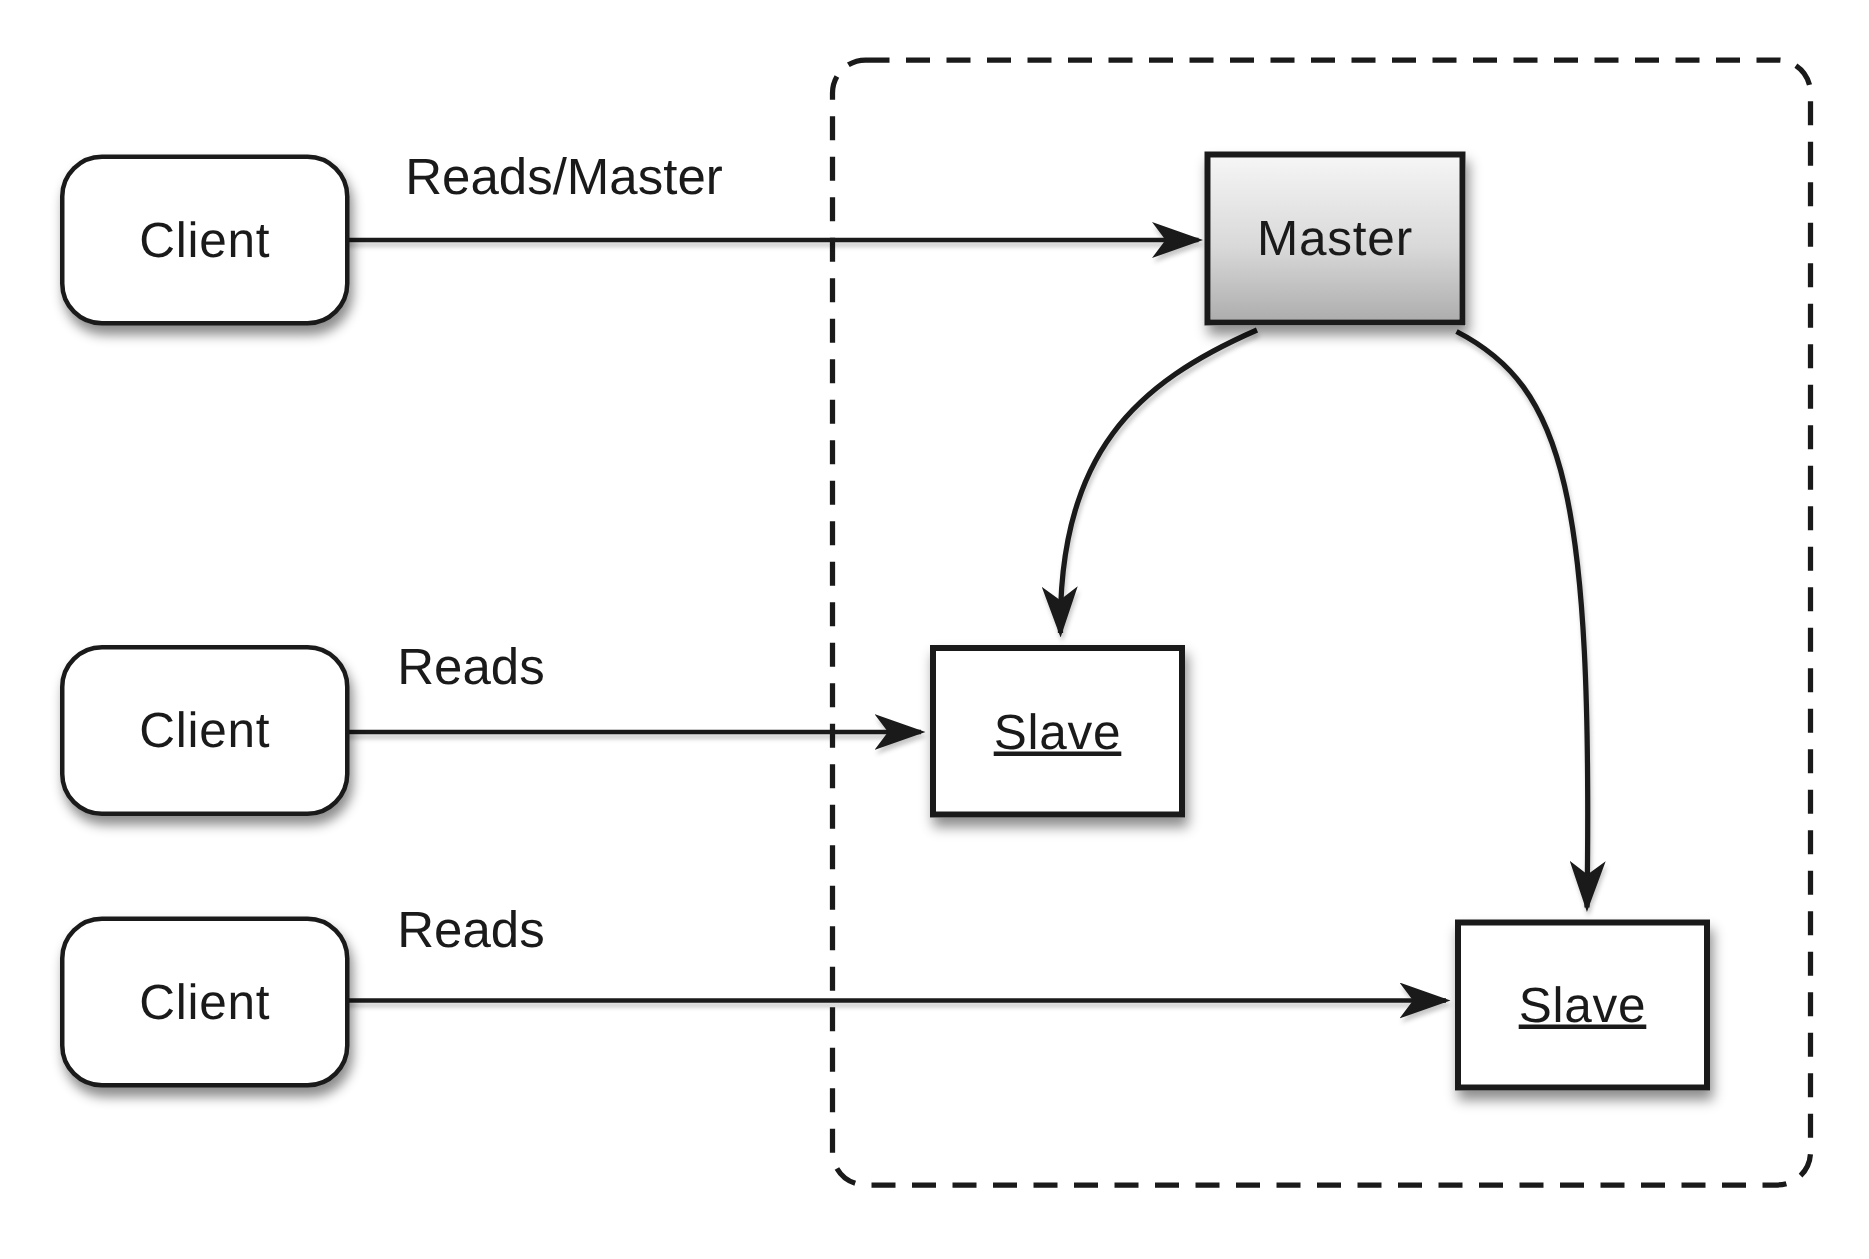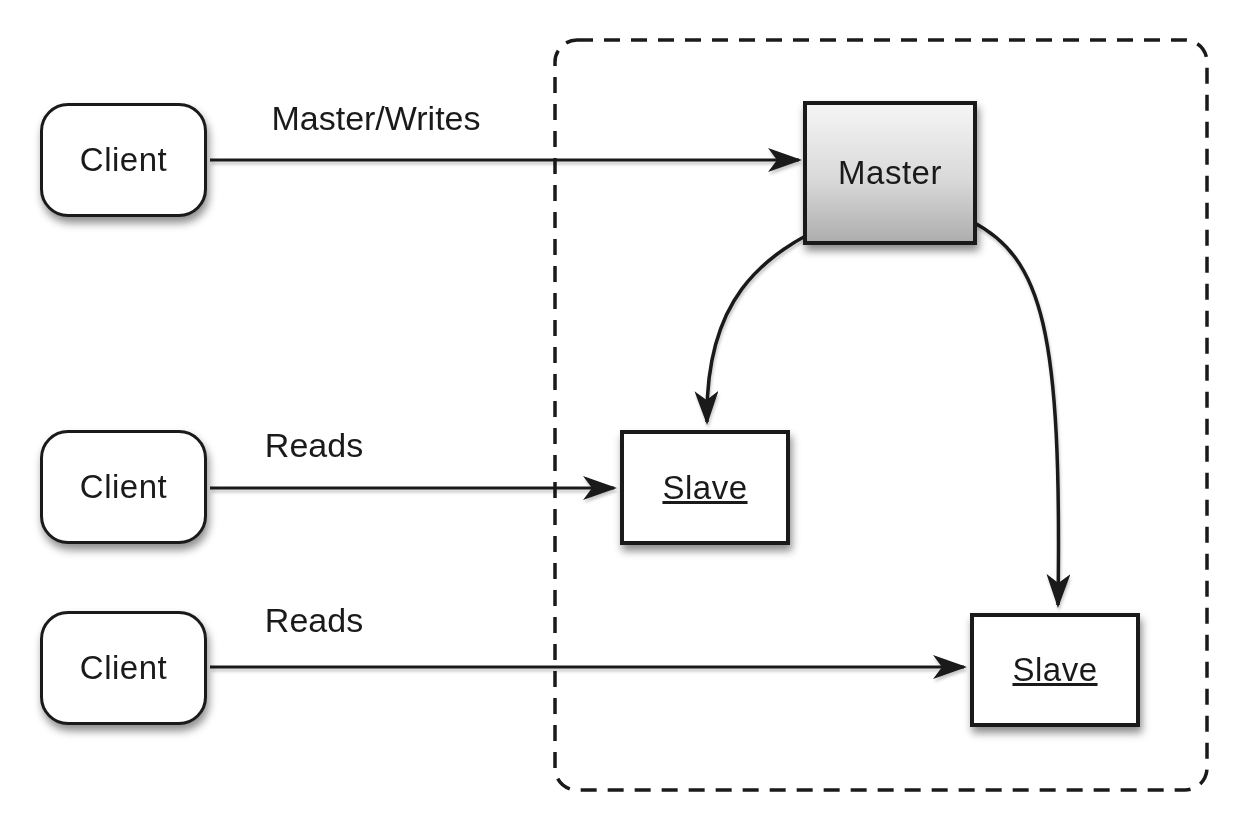--- a/index.html
+++ b/index.html
@@ -27,28 +27,28 @@
   .node{
     position:absolute;
     display:flex;align-items:center;justify-content:center;
     background:var(--node-fill);
     border:3px solid var(--line);
     font-size:33px;
     letter-spacing:0.5px;
     box-shadow:2px 6px 8px rgba(0,0,0,0.45);
   }
   .node.client{
-    left:40px;width:167px;height:114px;
+    left:40px;width:193px;height:114px;
     border-radius:28px;
   }
   .node.client.c1{top:103px;}
   .node.client.c2{top:430px;}
   .node.client.c3{top:611px;}
   .node.master{
-    left:803px;top:101px;width:174px;height:144px;
+    left:803px;top:101px;width:174px;height:116px;
     background:linear-gradient(to bottom, var(--master-top) 0%, #d9d9d9 55%, var(--master-bottom) 100%);
     border-width:4px;
   }
   .node.slave{border-width:4px;text-decoration:underline;}
   .node.slave.s1{left:620px;top:430px;width:170px;height:115px;}
   .node.slave.s2{left:970px;top:613px;width:170px;height:114px;}
   .edge-label{
     position:absolute;
     transform:translateX(-50%);
     font-size:34px;
@@ -102,17 +102,17 @@
   </div>
 
   <div class="node slave s1">
     <span>Slave</span>
   </div>
 
   <div class="node slave s2">
     <span>Slave</span>
   </div>
 
-  <div class="edge-label rw">Master/Writes</div>
+  <div class="edge-label rw">Reads/Master</div>
   <div class="edge-label rmid">Reads</div>
   <div class="edge-label rbot">Reads</div>
 
 </div>
 
 </body></html>

